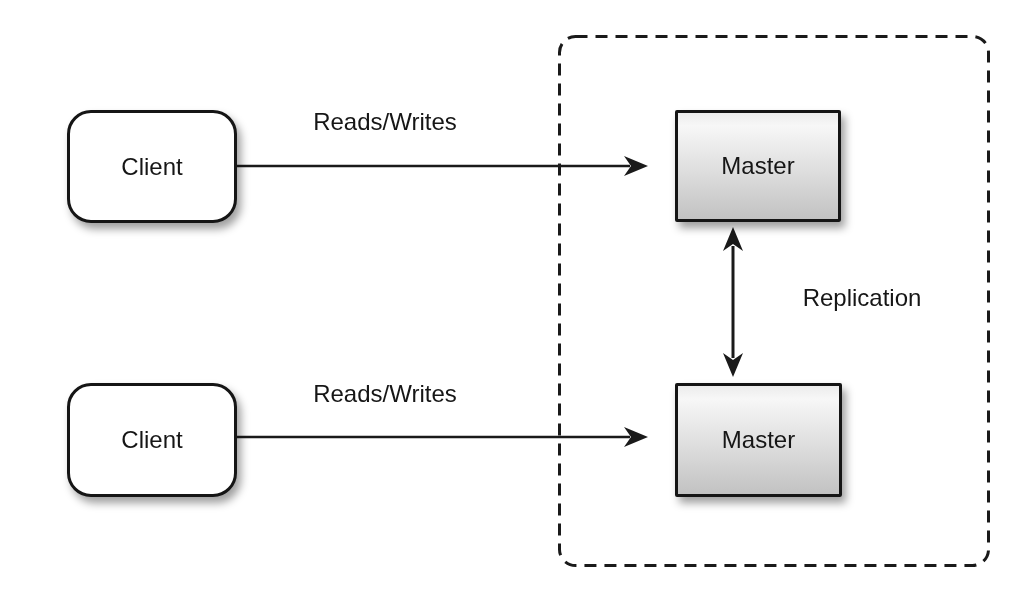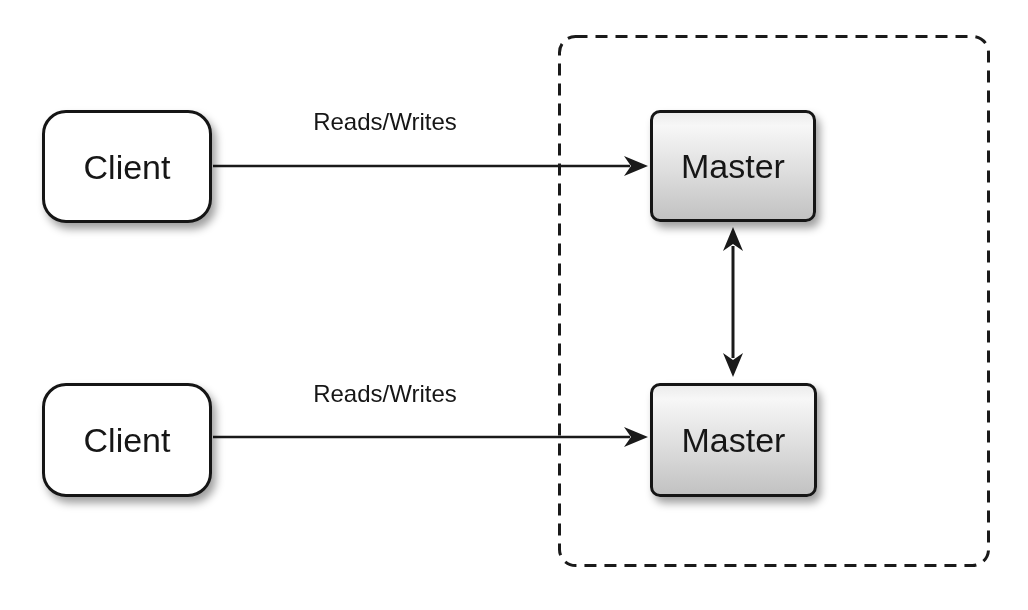--- a/index.html
+++ b/index.html
@@ -22,31 +22,32 @@
     width: 1028px;
     height: 610px;
   }
   .node {
     position: absolute;
     display: flex;
     align-items: center;
     justify-content: center;
     box-sizing: border-box;
     border: 3px solid #151515;
-    font-size: 34px;
+    font-size: 24px;
     line-height: 1;
     box-shadow: 4px 6px 9px rgba(0, 0, 0, 0.38);
+    margin-left: 25px;
   }
   .node.client {
     background: #ffffff;
     border-radius: 24px;
   }
   .node.master {
     background: linear-gradient(180deg, #ececec 0%, #f7f7f7 12%, #dcdcdc 58%, #c2c2c2 100%);
-    border-radius: 10px;
+    border-radius: 2px;
   }
   .client-top    { left: 42px;  top: 110px; width: 170px; height: 113px; }
   .client-bottom { left: 42px;  top: 383px; width: 170px; height: 114px; }
   .master-top    { left: 650px; top: 110px; width: 166px; height: 112px; }
   .master-bottom { left: 650px; top: 383px; width: 167px; height: 114px; }
   .edge-label {
     position: absolute;
     font-size: 24px;
     line-height: 1;
     text-align: center;
@@ -95,14 +96,15 @@
   </div>
 
   <div class="node master master-bottom">
     <span>Master</span>
   </div>
 
   <div class="edge-label label-rw-top">Reads/Writes</div>
 
   <div class="edge-label label-rw-bottom">Reads/Writes</div>
 
+  <div class="edge-label label-replication">Replication</div>
 
 </div>
 
 </body></html>

